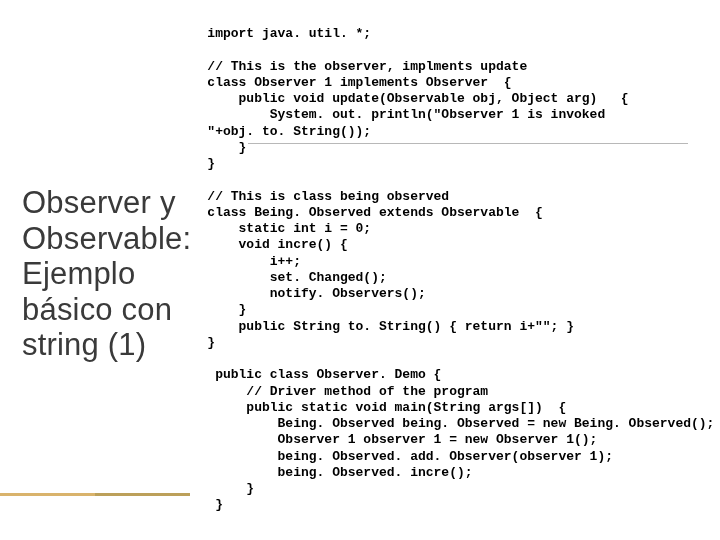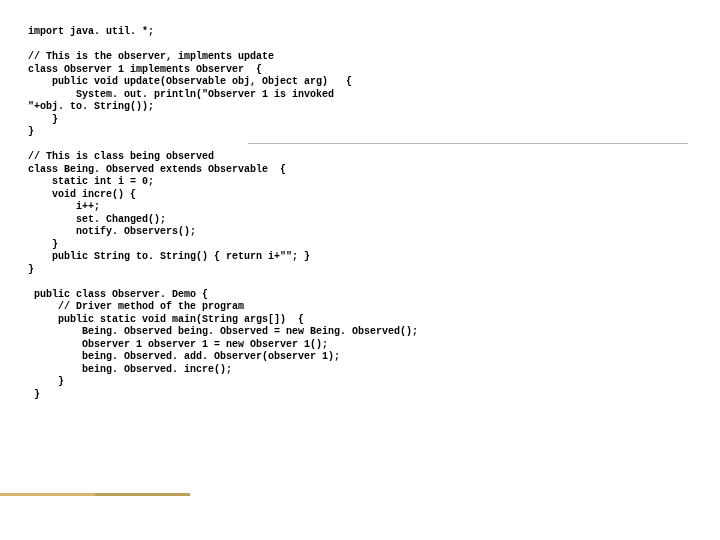--- a/index.html
+++ b/index.html
@@ -31,21 +31,21 @@
     line-height: 1.15;
     letter-spacing: 0.2px;
   }
   .code-col {
     flex: 1;
     padding-top: 8px;
     padding-left: 6px;
   }
   .code {
     font-family: "Courier New", monospace;
-    font-size: 10px;
+    font-size: 13px;
     font-weight: bold;
     color: #000;
     white-space: pre;
     line-height: 1.25;
   }
   .accent-line {
     position: absolute;
     left: 0;
     bottom: 44px;
     width: 190px;
@@ -60,20 +60,23 @@
     left: 248px;
     width: 440px;
     height: 1px;
     background: #b8b8b8;
   }
 </style>
 </head>
 <body>
 
 <div class="slide">
+  <div class="title-col">
+    <h1 class="title">Observer y Observable: Ejemplo básico con string (1)</h1>
+  </div>
   <div class="code-col">
     <div class="code">import java. util. *;
 
 // This is the observer, implments update
 class Observer 1 implements Observer  {
     public void update(Observable obj, Object arg)   {
         System. out. println("Observer 1 is invoked
 "+obj. to. String());
     }
 }

